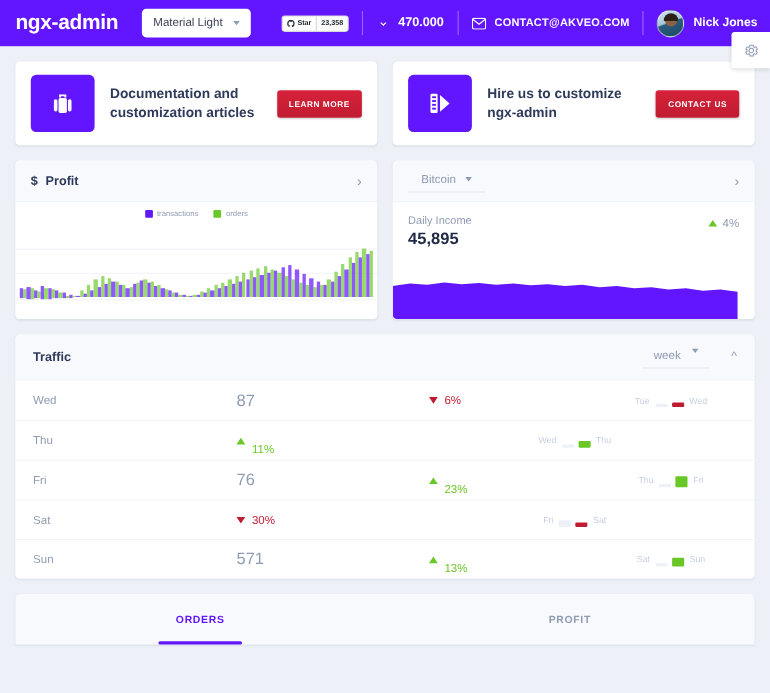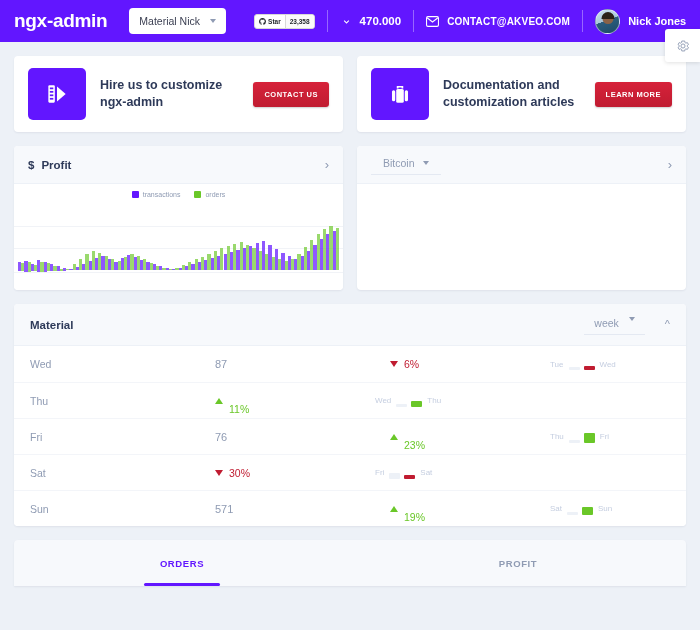--- a/index.html
+++ b/index.html
@@ -105,45 +105,45 @@
   
   .traffic { margin-top:14px; }
   .traffic-head { height:42px; display:flex; align-items:center; padding:0 16px; background:#f7f9fc; border-bottom:1px solid #edf1f7;}
   .traffic-title { font-size:11.5px; color:#2e3a59; font-weight:600; }
   .period { margin-left:auto; display:flex; gap:10px;
             font-size:10.5px; color:#8f9bb3; border-bottom:1px solid #e4e9f2; padding:3px 10px 5px 10px; }
   .caret-up { color:#8f9bb3; font-size:11px; margin-left:20px; line-height:1; }
   .trow { display:flex; align-items:center; height:36px; padding:0 16px; background:#fff; }
   .trow + .trow { border-top:1px solid #f3f5f9; }
   .tc-day { width:185px; font-size:10.5px; color:#8f9bb3; }
-  .tc-val { width:175px; font-size:11px; color:#8f9bb3; }
+  .tc-val { width:175px; font-size:15px; color:#8f9bb3; }
   .tc-pct { width:160px; display:flex; align-items:center; gap:6px; font-size:10.5px; }
   .pct-up { color:#6ac728;margin-top:17px; } .pct-dn { color:#c01c31; }
-  .tc-mini { flex:1; display:flex; align-items:center; justify-content:flex-start; gap:5px; font-size:8px; color:#c5cee0; }
+  .tc-mini { flex:1; display:flex; align-items:center; justify-content:center; gap:5px; font-size:8px; color:#c5cee0; }
   .mini-bars { display:flex; align-items:flex-end; gap:4px; height:12px; }
   .mb { width:11px; border-radius:1px; }
   .mb-gray { background:#edf1f7; }
 
   
   .tabs { margin-top:14px; height:46px; display:flex; background:#f7f9fc; border-radius:4px 4px 0 0;
           box-shadow:0 1px 2px rgba(44,51,73,.08); }
   .tab { flex:1; display:flex; align-items:center; justify-content:center; position:relative;
          font-size:9.5px; letter-spacing:.6px; font-weight:700; color:#8f9bb3; }
   .tab.active { color:#6216ff; }
   .tab.active::after { content:""; position:absolute; bottom:0; left:50%; transform:translateX(-50%);
                        width:76px; height:3px; background:#6216ff; border-radius:2px; }
 </style>
 </head>
 <body>
 
 <div class="header">
   <div class="logo">ngx-admin</div>
 
   <div class="theme-select">
-    <span>Material Nick</span>
+    <span>Material Light</span>
     <span class="chev"></span>
   </div>
 
   <div class="gh-badge">
     <span class="gh-left">
       <svg width="7" height="7" viewBox="0 0 16 16">
         <path fill="#24292e" d="M8 0C3.58 0 0 3.58 0 8c0 3.54 2.29 6.53 5.47 7.59.4.07.55-.17.55-.38 0-.19-.01-.82-.01-1.49-2.01.37-2.53-.49-2.69-.94-.09-.23-.48-.94-.82-1.13-.28-.15-.68-.52-.01-.53.63-.01 1.08.58 1.23.82.72 1.21 1.87.87 2.33.66.07-.52.28-.87.51-1.07-1.78-.2-3.64-.89-3.64-3.95 0-.87.31-1.59.82-2.15-.08-.2-.36-1.02.08-2.12 0 0 .67-.21 2.2.82.64-.18 1.32-.27 2-.27s1.36.09 2 .27c1.53-1.04 2.2-.82 2.2-.82.44 1.1.16 1.92.08 2.12.51.56.82 1.27.82 2.15 0 3.07-1.87 3.75-3.65 3.95.29.25.54.73.54 1.48 0 1.07-.01 1.93-.01 2.2 0 .21.15.46.55.38A8.01 8.01 0 0016 8c0-4.42-3.58-8-8-8z"></path>
       </svg>
       <span>Star</span>
     </span>
@@ -180,48 +180,48 @@
     <svg width="14" height="14" viewBox="0 0 24 24">
       <path fill="none" stroke="#8f9bb3" stroke-width="1.6" d="M12 8.5a3.5 3.5 0 100 7 3.5 3.5 0 000-7z"></path>
       <path fill="none" stroke="#8f9bb3" stroke-width="1.6" d="M19.4 13a7.6 7.6 0 000-2l2-1.5-2-3.4-2.4 1a7.6 7.6 0 00-1.7-1L15 3.5H9.9l-.3 2.6a7.6 7.6 0 00-1.7 1l-2.4-1-2 3.4L5.5 11a7.6 7.6 0 000 2l-2 1.5 2 3.4 2.4-1a7.6 7.6 0 001.7 1l.3 2.6H15l.3-2.6a7.6 7.6 0 001.7-1l2.4 1 2-3.4z"></path>
     </svg>
   </div>
 </div>
 
 <div class="page">
 
   <div class="row">
+
+    <div class="card promo">
+      <div class="promo-icon">
+        <svg width="26" height="26" viewBox="0 0 24 24">
+          <path d="M9 4.5h6v2.5h-1.6V6h-2.8v1H9z" fill="#fff"></path>
+          <rect x="8.5" y="7.4" width="7" height="12.6" rx="1.4" fill="#fff"></rect>
+          <rect x="4.6" y="8.6" width="3" height="10.2" rx="1.4" fill="#fff"></rect>
+          <rect x="16.4" y="8.6" width="3" height="10.2" rx="1.4" fill="#fff"></rect>
+        </svg>
+      </div>
+      <div class="promo-text">Documentation and customization articles</div>
+      <button class="promo-btn">LEARN MORE</button>
+    </div>
 
     <div class="card promo">
       <div class="promo-icon">
         <svg width="26" height="26" viewBox="0 0 24 24">
           <rect x="4" y="4" width="6" height="16" rx="1" fill="#fff"></rect>
           <rect x="5.4" y="6" width="3.2" height="1.6" fill="#6216ff"></rect>
           <rect x="5.4" y="9.2" width="3.2" height="1.6" fill="#6216ff"></rect>
           <rect x="5.4" y="12.4" width="3.2" height="1.6" fill="#6216ff"></rect>
           <rect x="5.4" y="15.6" width="3.2" height="1.6" fill="#6216ff"></rect>
           <path d="M12 5l8 7-8 7z" fill="#fff"></path>
         </svg>
       </div>
       <div class="promo-text">Hire us to customize ngx-admin</div>
       <button class="promo-btn">CONTACT US</button>
     </div>
-
-    <div class="card promo">
-      <div class="promo-icon">
-        <svg width="26" height="26" viewBox="0 0 24 24">
-          <path d="M9 4.5h6v2.5h-1.6V6h-2.8v1H9z" fill="#fff"></path>
-          <rect x="8.5" y="7.4" width="7" height="12.6" rx="1.4" fill="#fff"></rect>
-          <rect x="4.6" y="8.6" width="3" height="10.2" rx="1.4" fill="#fff"></rect>
-          <rect x="16.4" y="8.6" width="3" height="10.2" rx="1.4" fill="#fff"></rect>
-        </svg>
-      </div>
-      <div class="promo-text">Documentation and customization articles</div>
-      <button class="promo-btn">LEARN MORE</button>
-    </div>
   </div>
 
   <div class="row" style="margin-top:14px;">
 
     <div class="card half">
       <div class="card-head">
         <div class="card-head-title">
           <span style="font-weight:700;">$</span>
           <span>Profit</span>
         </div>
@@ -447,26 +447,37 @@
     </div>
 
     <div class="card half">
       <div class="btc-head">
         <div class="btc-select">
           <span>Bitcoin</span>
           <span class="chev"></span>
         </div>
         <span class="arrow-right">›</span>
       </div>
+      <div class="btc-body">
+        <div class="btc-label">Daily Income</div>
+        <div class="btc-value">45,895</div>
+        <div class="btc-delta">
+          <span class="tri-up"></span>
+          <span>4%</span>
+        </div>
+        <svg class="btc-area" viewBox="0 0 330 40" preserveAspectRatio="none">
+          <path id="btc-path" fill="#6216ff" d="M0.0 8.4 L16.5 6.1 L33.0 7.3 L49.5 5.0 L66.0 6.7 L82.5 5.6 L99.0 7.3 L115.5 6.1 L132.0 7.8 L148.5 6.7 L165.0 8.4 L181.5 7.3 L198.0 9.5 L214.5 8.4 L231.0 10.6 L247.5 9.5 L264.0 11.8 L280.5 10.6 L297.0 12.9 L313.5 11.8 L330.0 14.0 L330 40 L0 40 Z"></path>
+        </svg>
+      </div>
     </div>
   </div>
 
   <div class="card traffic">
     <div class="traffic-head">
-      <div class="traffic-title">Material</div>
+      <div class="traffic-title">Traffic</div>
       <div class="period">
         <span>week</span>
         <span class="chev"></span>
       </div>
       <span class="caret-up">^</span>
     </div>
     <div id="traffic-rows">
         <div class="trow">
           <div class="tc-day">Wed</div>
           <div class="tc-val">87</div>
@@ -527,21 +538,21 @@
               <span class="mb" style="height: 4px; background: rgb(192, 28, 49);"></span>
             </span>
             <span>Sat</span>
           </div>
         </div>
         <div class="trow">
           <div class="tc-day">Sun</div>
           <div class="tc-val">571</div>
           <div class="tc-pct">
             <span class="tri-up"></span>
-            <span class="pct-up">19%</span>
+            <span class="pct-up">13%</span>
           </div>
           <div class="tc-mini">
             <span>Sat</span>
             <span class="mini-bars">
               <span class="mb mb-gray" style="height: 3px;"></span>
               <span class="mb" style="height: 8px; background: rgb(106, 199, 40);"></span>
             </span>
             <span>Sun</span>
           </div>
         </div>

